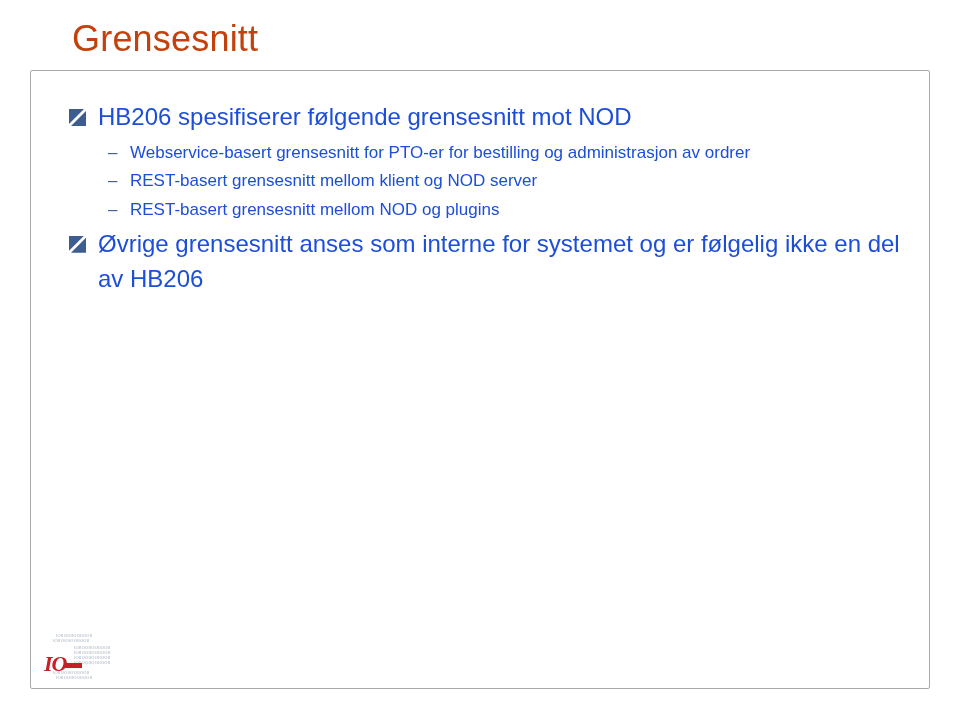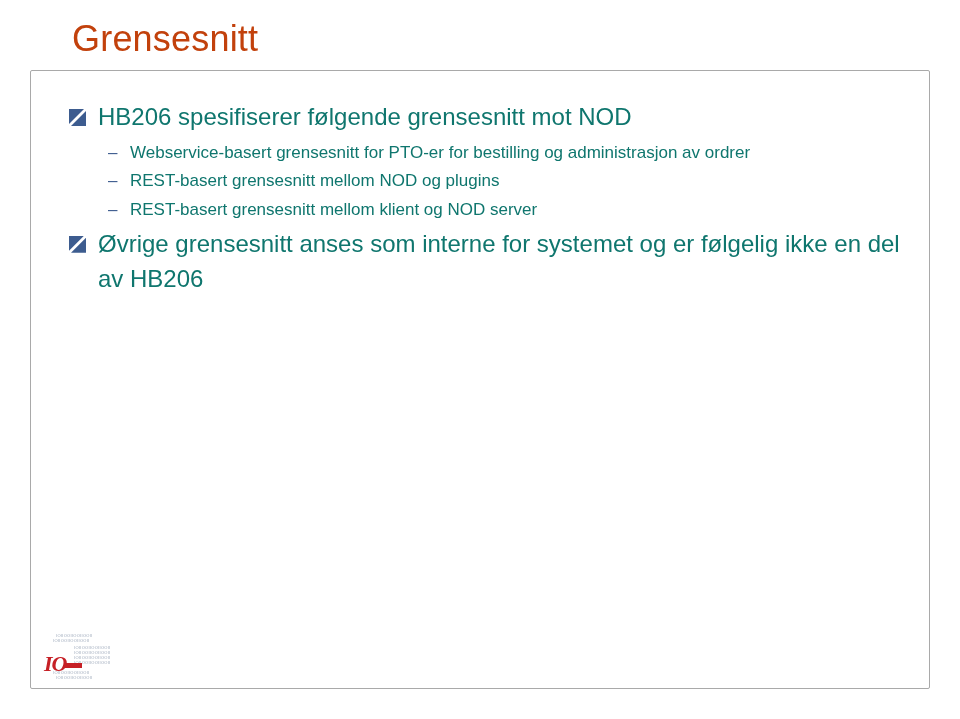--- a/index.html
+++ b/index.html
@@ -39,21 +39,21 @@
     color: #c2410c;
     letter-spacing: 0.2px;
   }
 
   .content {
     position: absolute;
     left: 68px;
     top: 100px;
     right: 60px;
     font-size: 24px;
-    color: #0f766e;
+    color: #1d4ed8;
     line-height: 1.45;
   }
 
   .lvl1 {
     margin: 0 0 6px 0;
     padding-left: 30px;
     position: relative;
   }
   .lvl1::before {
     content: "";
@@ -158,24 +158,24 @@
 
   <div class="content">
     <div class="lvl1">
       <span class="bullet1"></span>
       <span>HB206 spesifiserer følgende grensesnitt mot NOD</span>
     </div>
     <div class="lvl2">
       <span>Webservice-basert grensesnitt for PTO-er for bestilling og administrasjon av ordrer</span>
     </div>
     <div class="lvl2">
-      <span>REST-basert grensesnitt mellom NOD og plugins</span>
+      <span>REST-basert grensesnitt mellom klient og NOD server</span>
     </div>
     <div class="lvl2">
-      <span>REST-basert grensesnitt mellom klient og NOD server</span>
+      <span>REST-basert grensesnitt mellom NOD og plugins</span>
     </div>
     <div class="lvl1">
       <span class="bullet1"></span>
       <span>Øvrige grensesnitt anses som interne for systemet og er følgelig ikke en del av HB206</span>
     </div>
   </div>
 
   <div class="logo">
     <div class="tiny" style="left:12px; top:0;">IOIIOOIIOOIIOOII</div>
     <div class="tiny" style="left:9px;  top:5px;">IOIIOOIIOOIIOOII</div>

